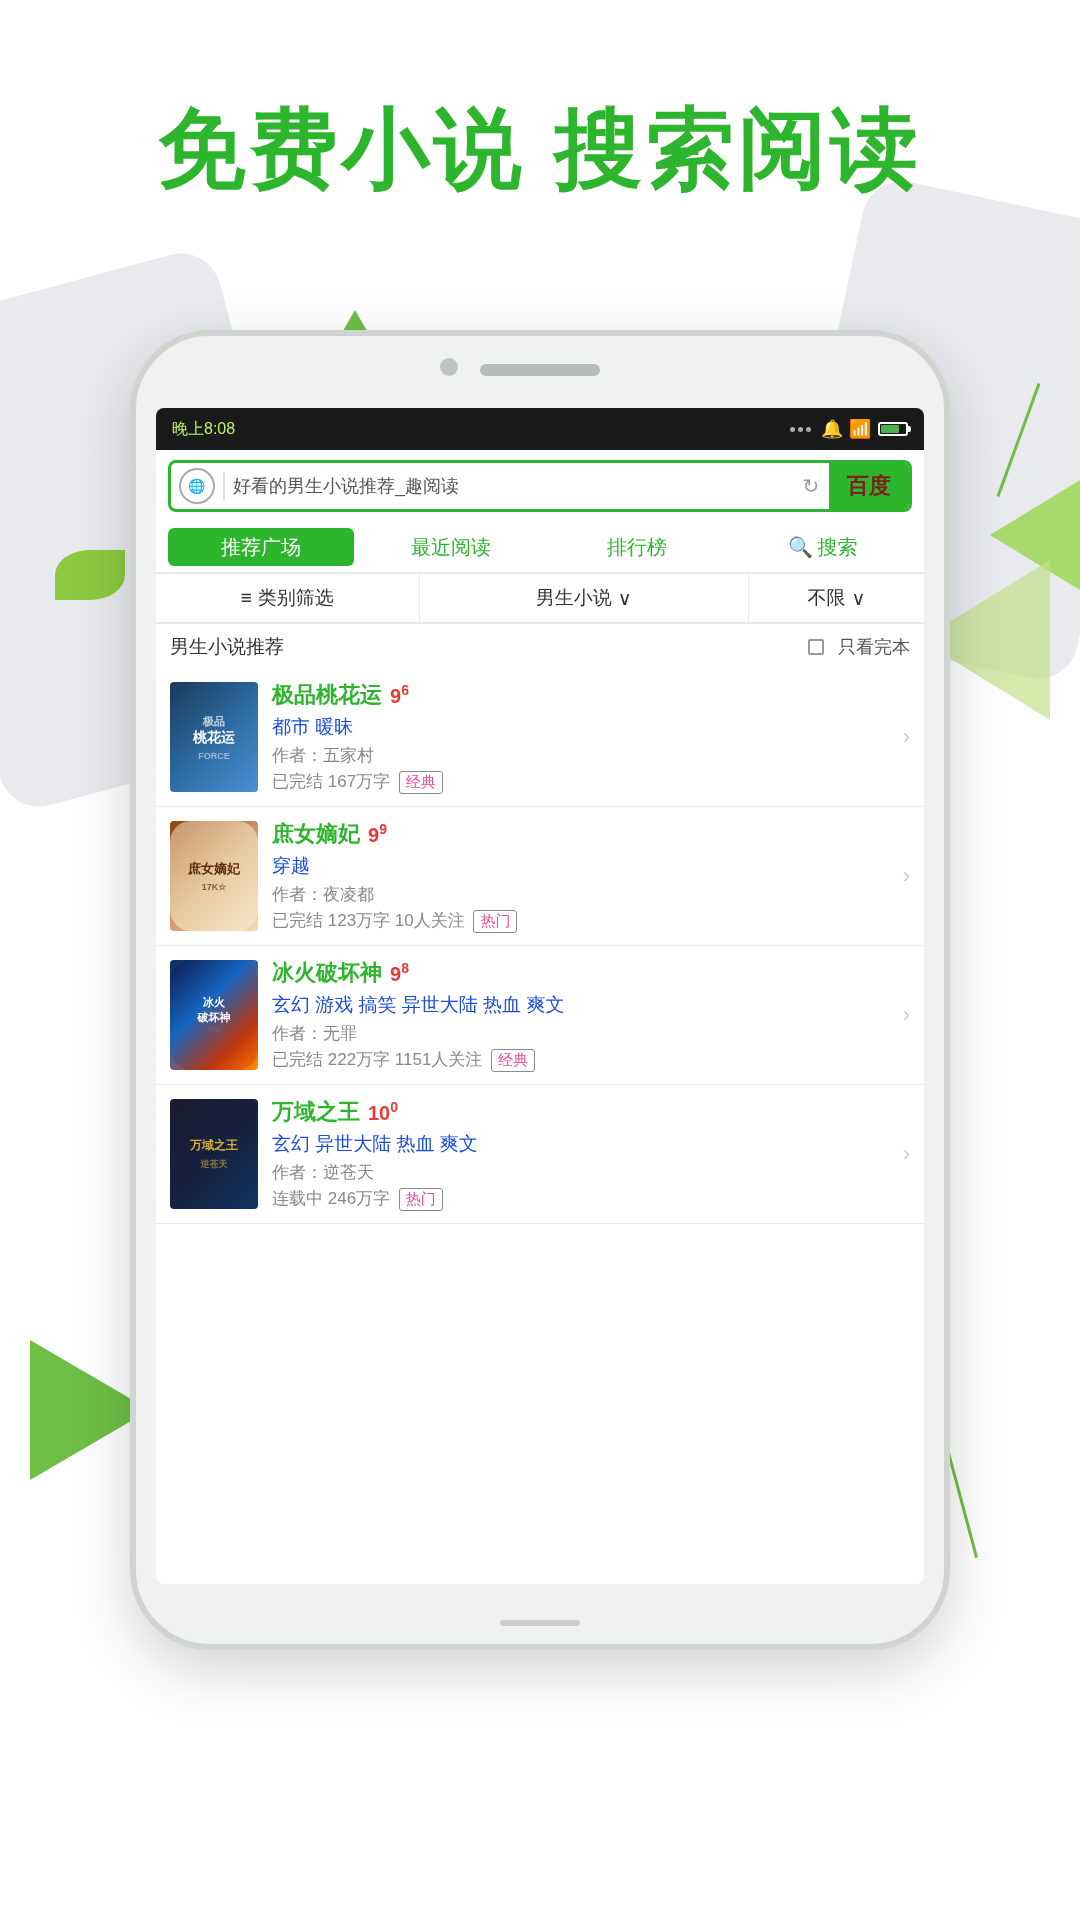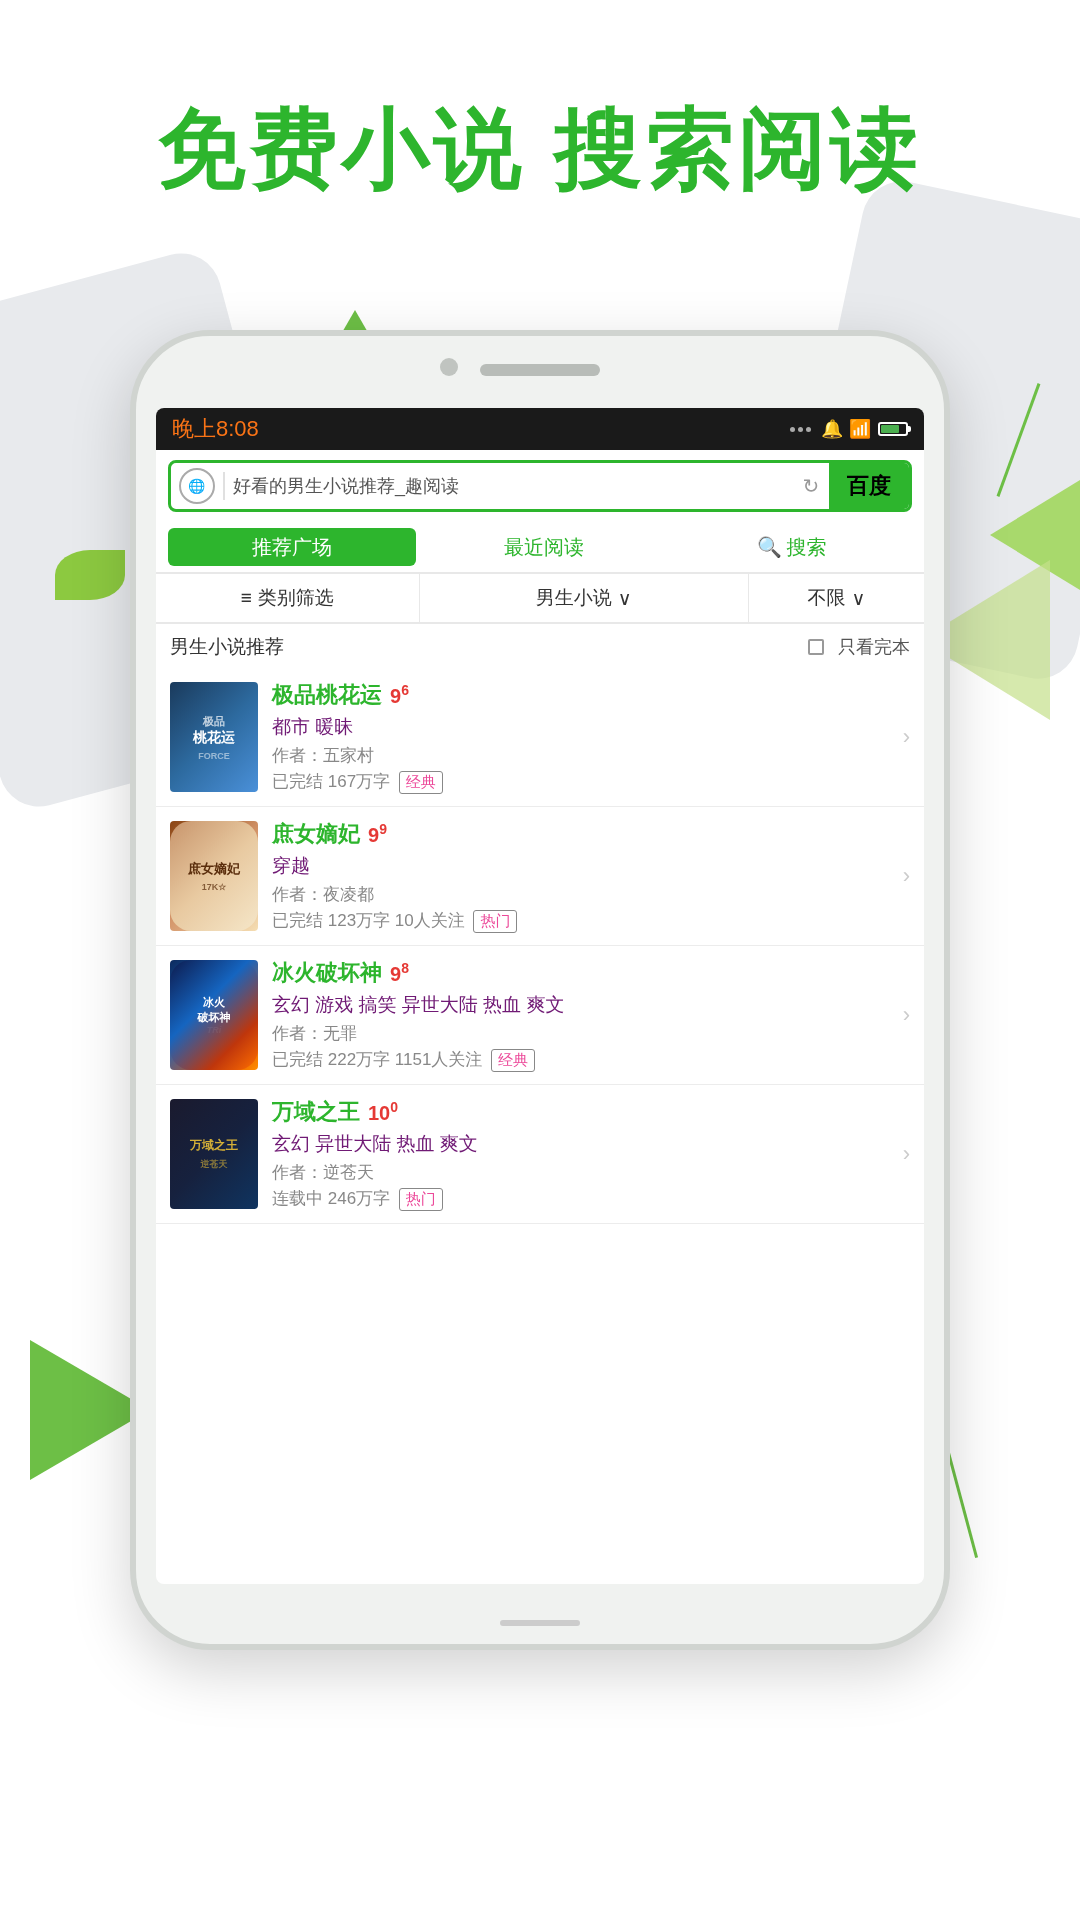--- a/index.html
+++ b/index.html
@@ -180,22 +180,22 @@
     
     .status-bar {
       background: #1a1a1a;
       height: 42px;
       display: flex;
       align-items: center;
       justify-content: space-between;
       padding: 0 16px;
     }
     .status-time {
-      color: #f97316;
-      font-size: 22px;
+      color: #bef264;
+      font-size: 16px;
       font-weight: 500;
     }
     .status-icons {
       display: flex;
       align-items: center;
       gap: 6px;
     }
     .status-dot {
       width: 5px;
       height: 5px;
@@ -283,21 +283,21 @@
       height: 36px;
       display: flex;
       align-items: center;
       justify-content: center;
       color: #999;
       font-size: 20px;
       flex-shrink: 0;
     }
     .search-baidu {
       background: #2db52d;
-      color: #000000;
+      color: #7f1d1d;
       height: 100%;
       display: flex;
       align-items: center;
       justify-content: center;
       padding: 0 18px;
       font-size: 22px;
       font-weight: bold;
       border-radius: 0 5px 5px 0;
       flex-shrink: 0;
     }
@@ -458,21 +458,21 @@
     .book-rating {
       font-size: 20px;
       font-weight: bold;
       color: #e53935;
     }
     .book-rating sup {
       font-size: 14px;
     }
     .book-genre {
       font-size: 19px;
-      color: #701a75;
+      color: #1d4ed8;
       margin-bottom: 4px;
     }
     .book-meta {
       font-size: 17px;
       color: #888;
       margin-bottom: 3px;
     }
     .book-stats {
       font-size: 17px;
       color: #888;
@@ -561,20 +561,23 @@
       </div>
 
       <div class="nav-tabs">
         <div class="nav-tab active">
           <span>推荐广场</span>
         </div>
         <div class="nav-tab normal">
           <span>最近阅读</span>
         </div>
         <div class="nav-tab normal">
+          <span>排行榜</span>
+        </div>
+        <div class="nav-tab normal">
           <span class="nav-tab-search">
             <span>🔍</span>
             <span>搜索</span>
           </span>
         </div>
       </div>
 
       <div class="filter-row">
         <div class="filter-cell">
           <span>≡</span>

